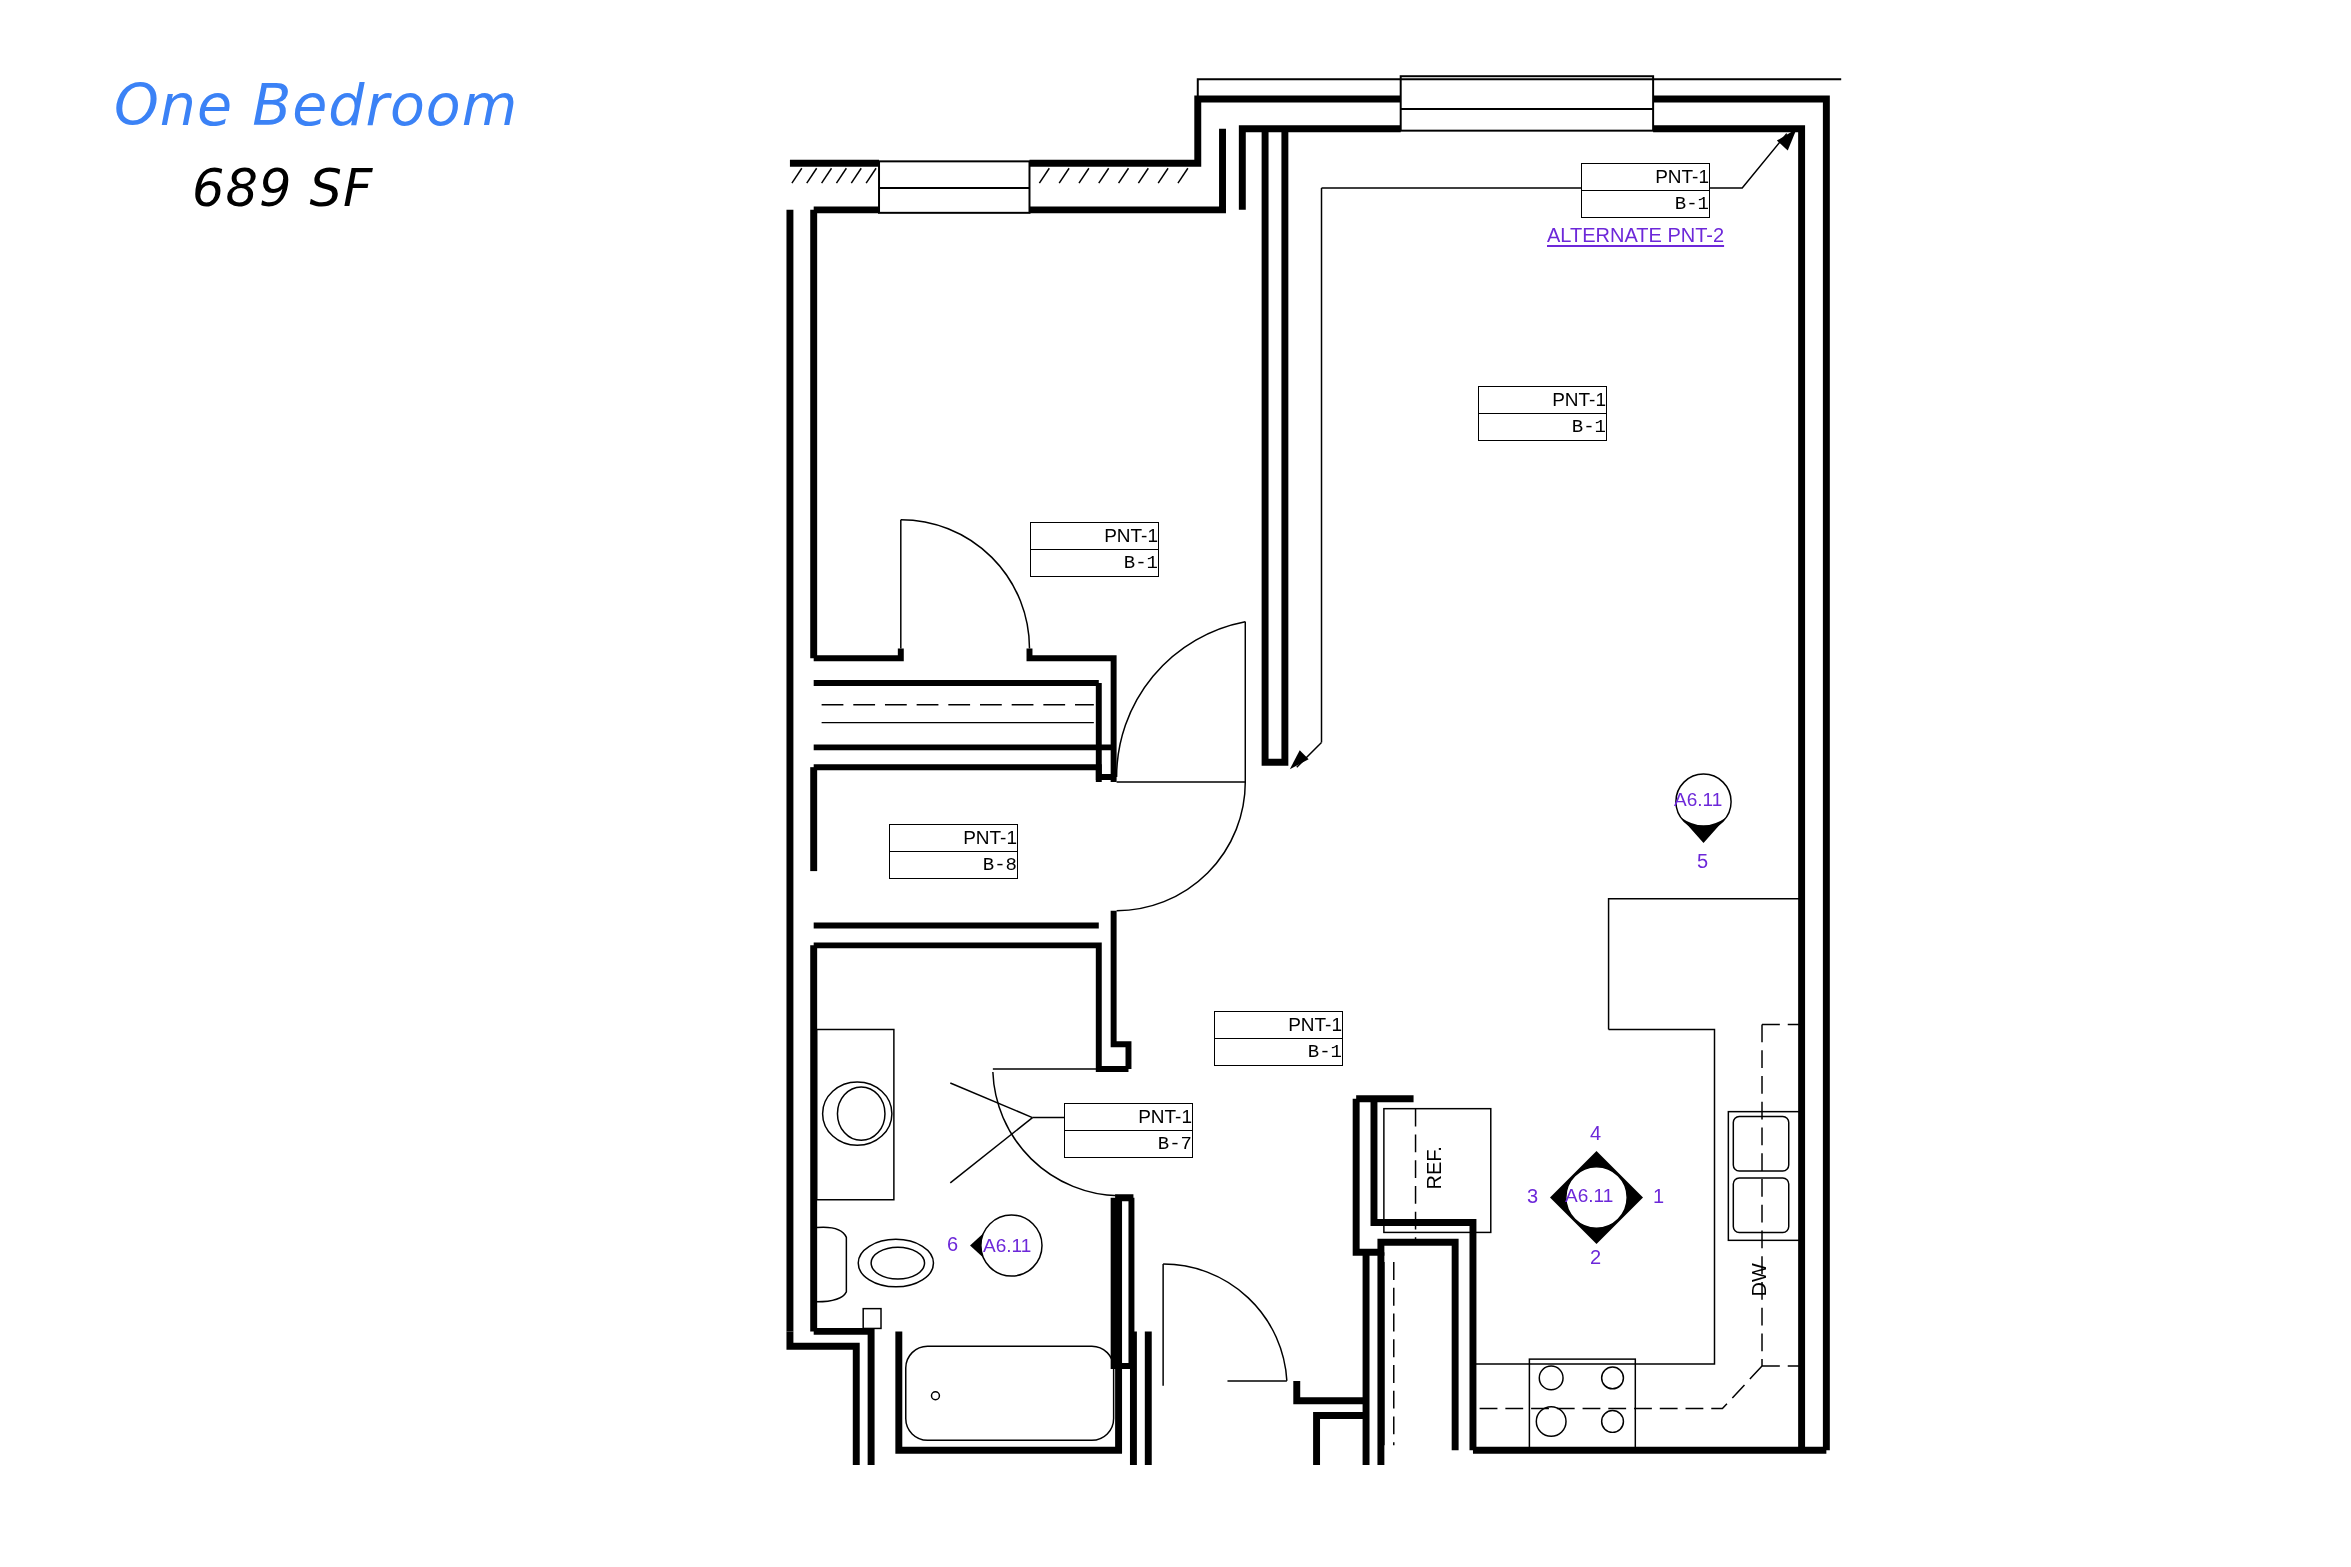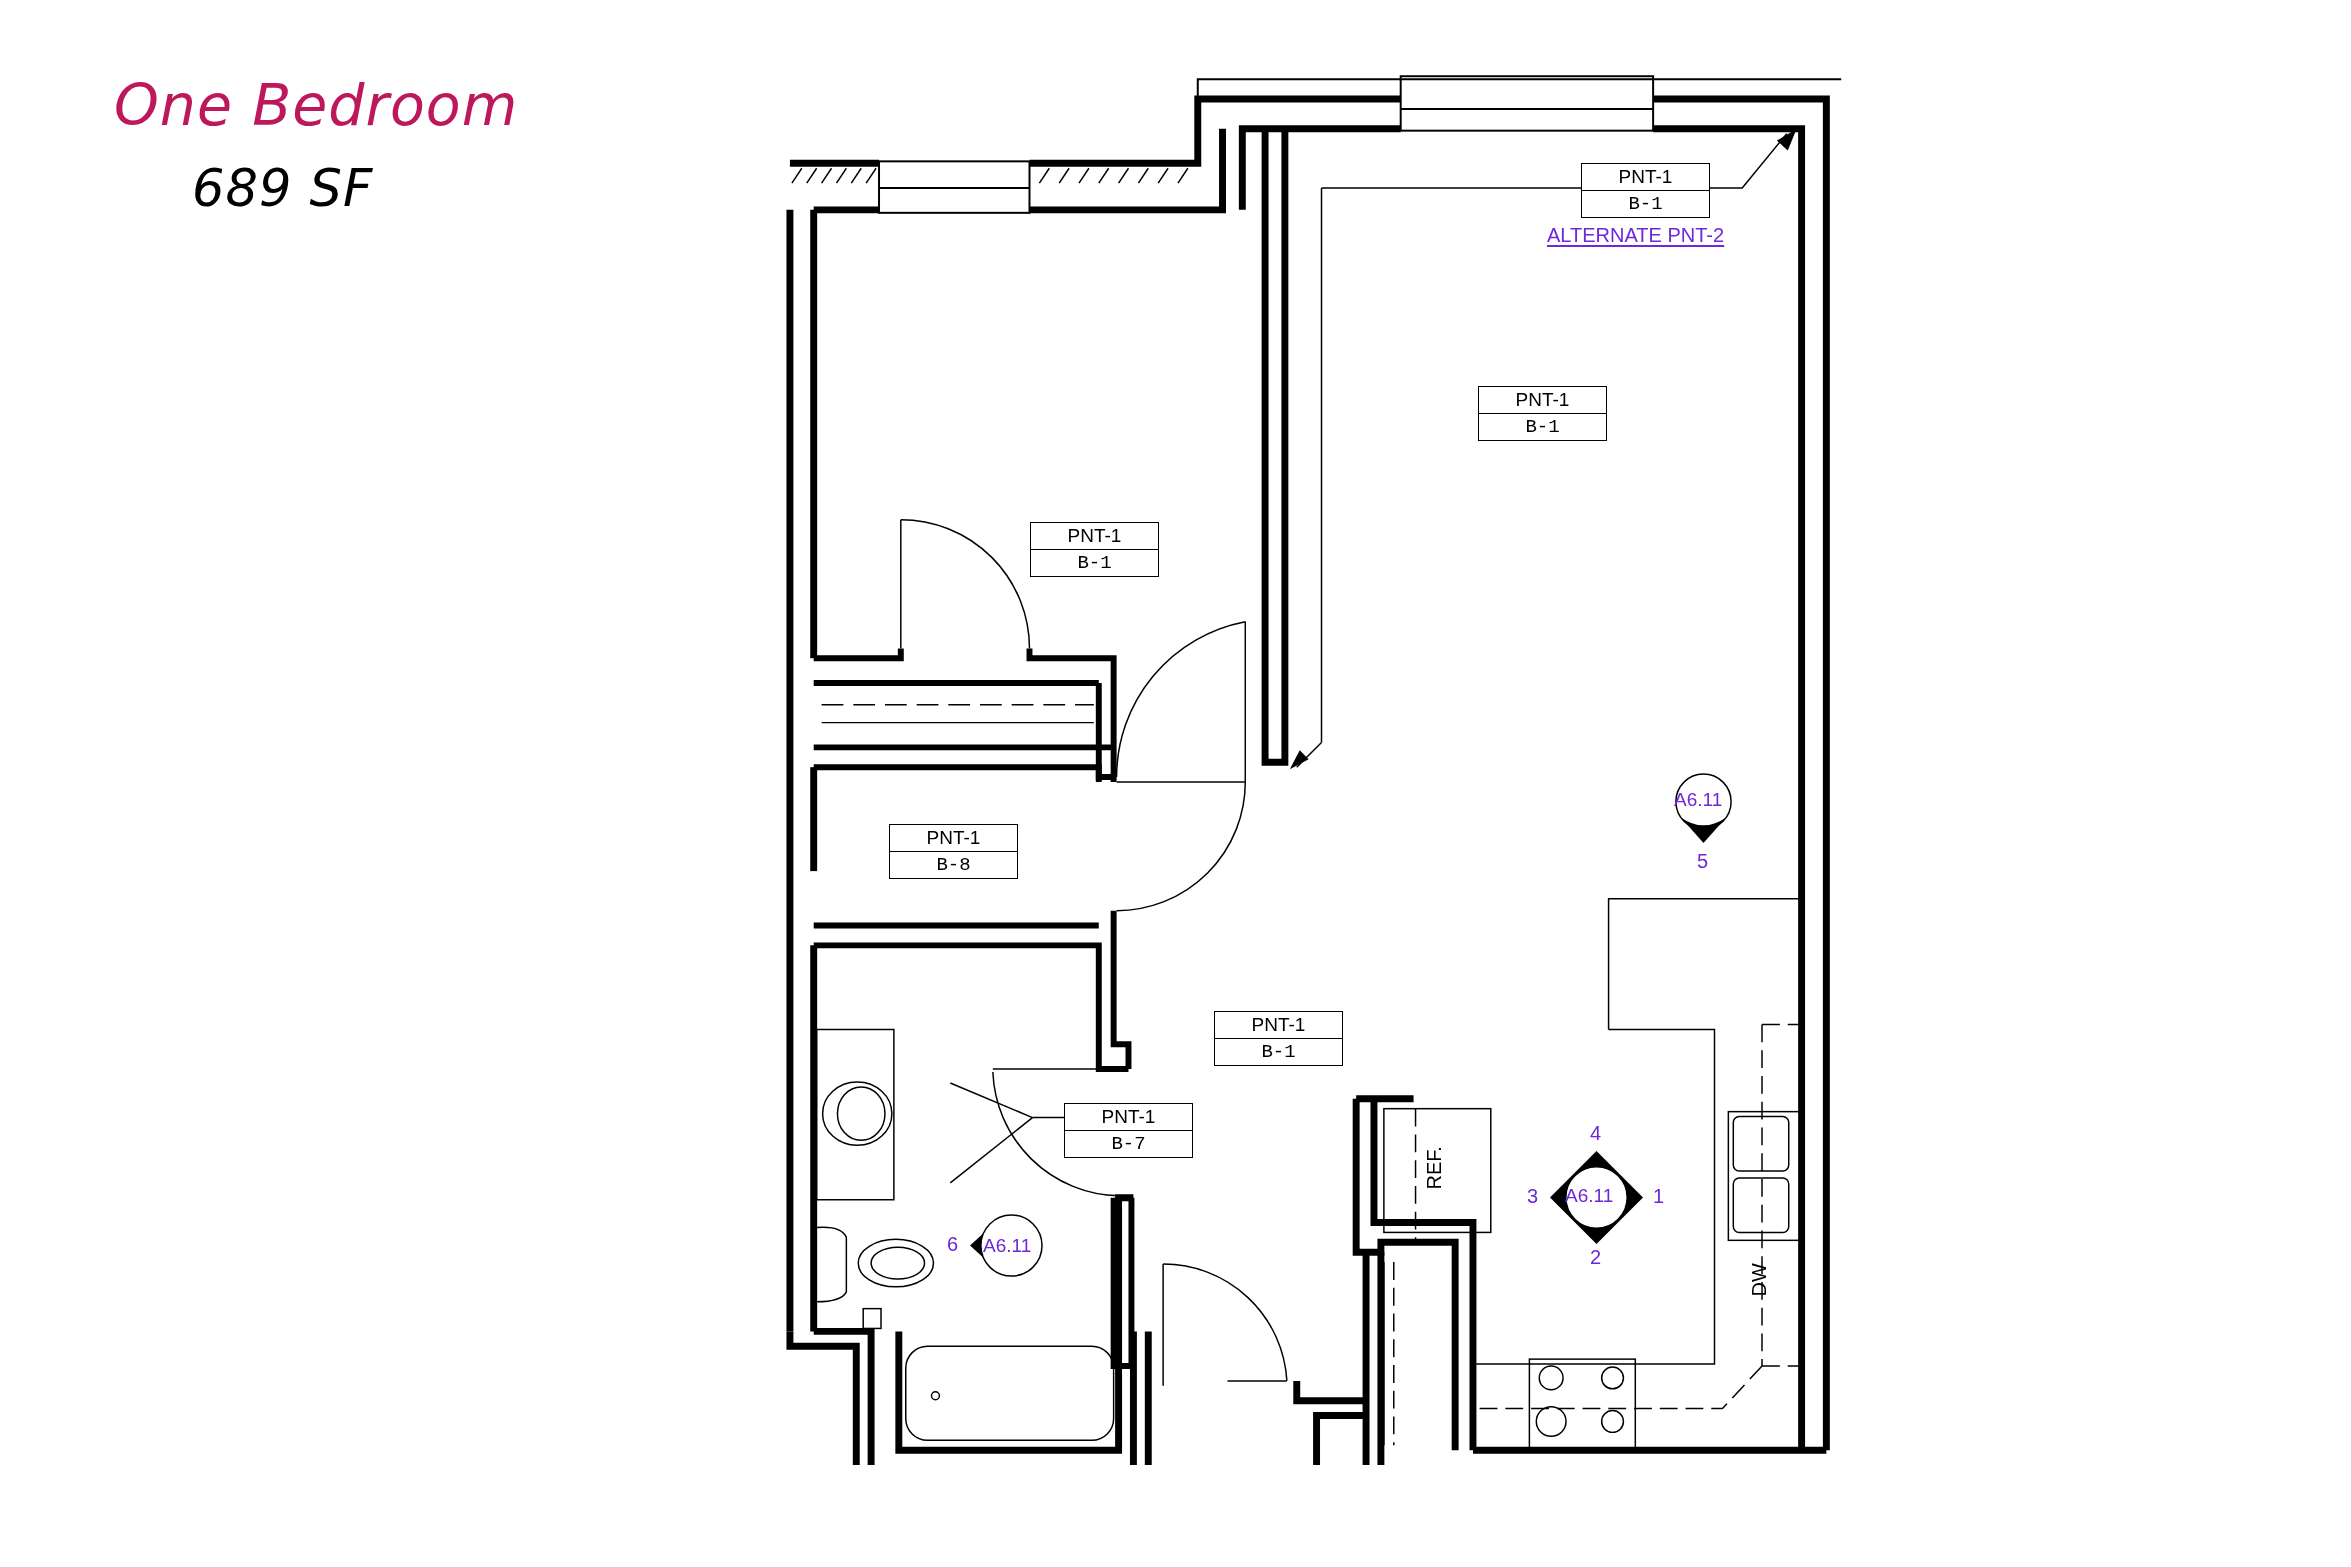--- a/index.html
+++ b/index.html
@@ -1,20 +1,20 @@
 <!DOCTYPE html>
 <html><head>
 <meta charset="utf-8">
 <style>
   html, body { margin:0; padding:0; background:#ffffff; }
   body { width:2351px; height:1567px; position:relative; overflow:hidden; font-family:"Liberation Sans", sans-serif; }
-  .title { position:absolute; left:114px; top:77px; font-family:"DejaVu Sans", sans-serif; font-style:italic; font-size:57px; color:#be185d; line-height:1; letter-spacing:1px; }
+  .title { position:absolute; left:114px; top:77px; font-family:"DejaVu Sans", sans-serif; font-style:italic; font-size:57px; color:#3b82f6; line-height:1; letter-spacing:1px; }
   .sf { position:absolute; left:149px; top:163px; font-family:"DejaVu Sans", sans-serif; font-style:italic; font-size:51px; color:#000; line-height:1; letter-spacing:1px;margin-left:43px; }
   svg.plan { position:absolute; left:0; top:0; }
-  .tagbox { position:absolute; border:1.5px solid #000; background:#fff; font-family:"Liberation Sans", sans-serif; font-size:19px; color:#000; text-align:center; }
+  .tagbox { position:absolute; border:1.5px solid #000; background:#fff; font-family:"Liberation Sans", sans-serif; font-size:19px; color:#000; text-align:right; }
   .tagbox div { height:26px; line-height:26px; }
   .tagbox div + div { border-top:1.5px solid #000;font-family:Liberation Mono, monospace; }
   .lbl { position:absolute; font-family:"Liberation Sans", sans-serif; font-size:20px; color:#6d28d9; line-height:1; }
   .alt { text-decoration:underline; text-underline-offset:3px; }
   .vlabel { position:absolute; font-family:"Liberation Sans", sans-serif; font-size:20px; transform:rotate(-90deg); transform-origin:center; }
 </style>
 </head>
 <body>
 
 <div class="title">One Bedroom</div>

